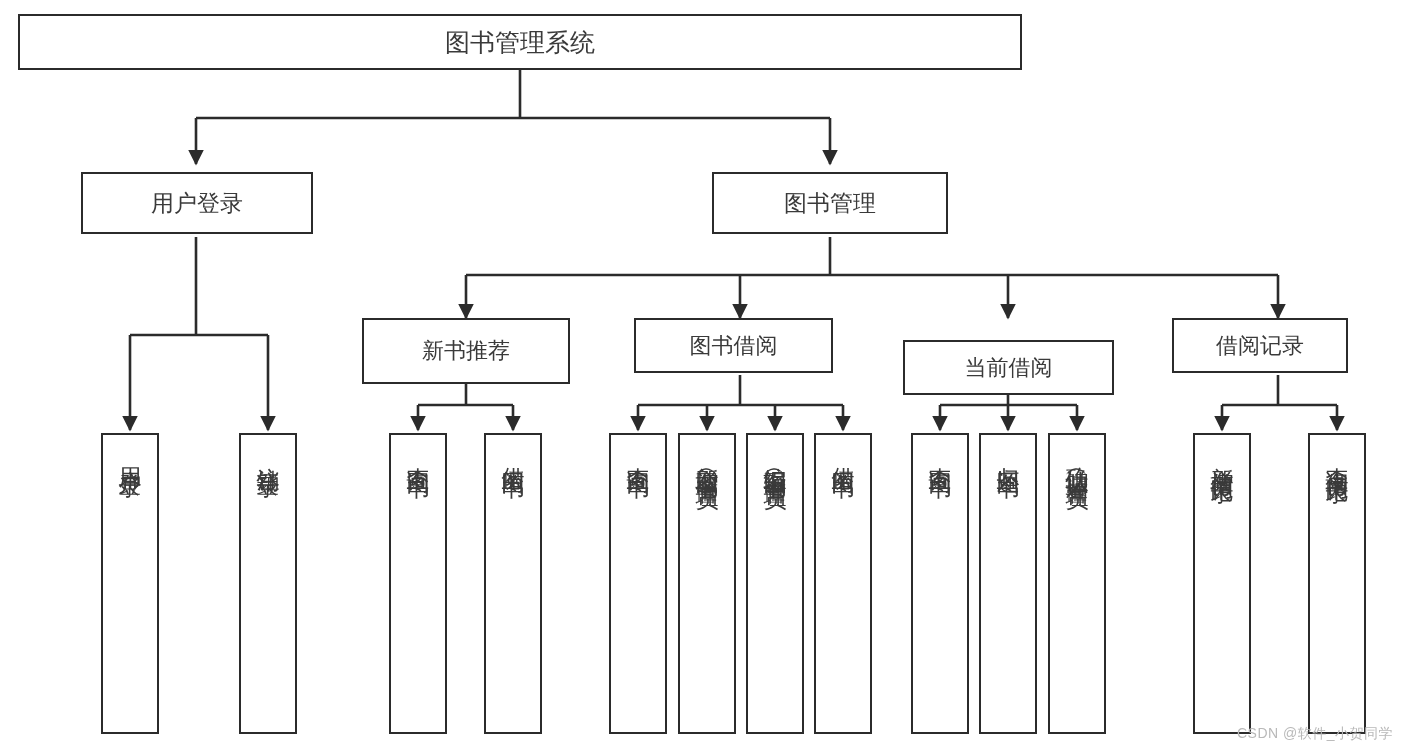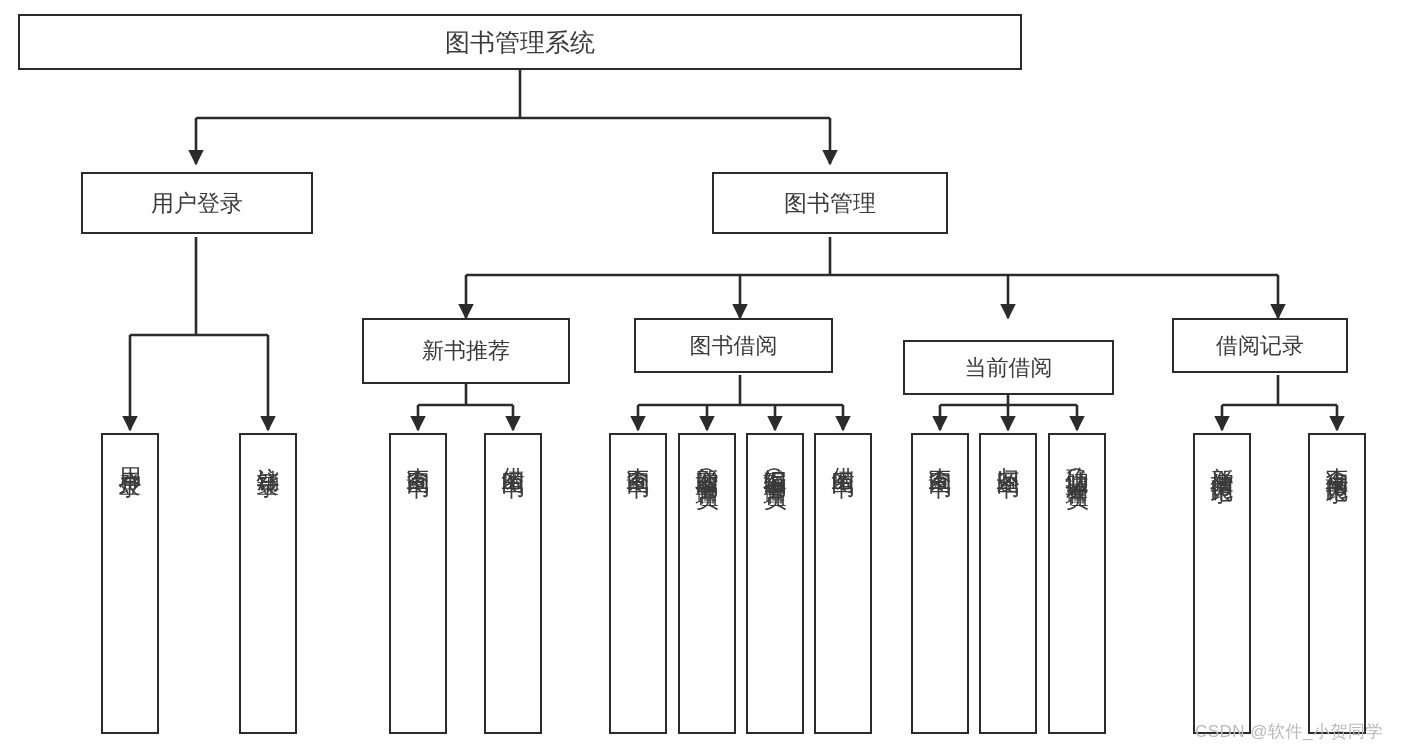--- a/index.html
+++ b/index.html
@@ -55,23 +55,23 @@
   .node.leaf .lbl {
     writing-mode: vertical-rl;
     text-orientation: upright;
     font-size: 23px;
     letter-spacing: 3px;
     line-height: 1;
     white-space: nowrap;
   }
   #watermark {
     position: absolute;
-    right: 22px;
+    right: 12px;
     bottom: 4px;
-    font-size: 17px;
+    font-size: 14px;
     color: #b9b9b9;
     letter-spacing: 0.5px;
     z-index: 5;
     user-select: none;
   }
 </style>
 </head>
 <body>
 
 <div id="canvas">

